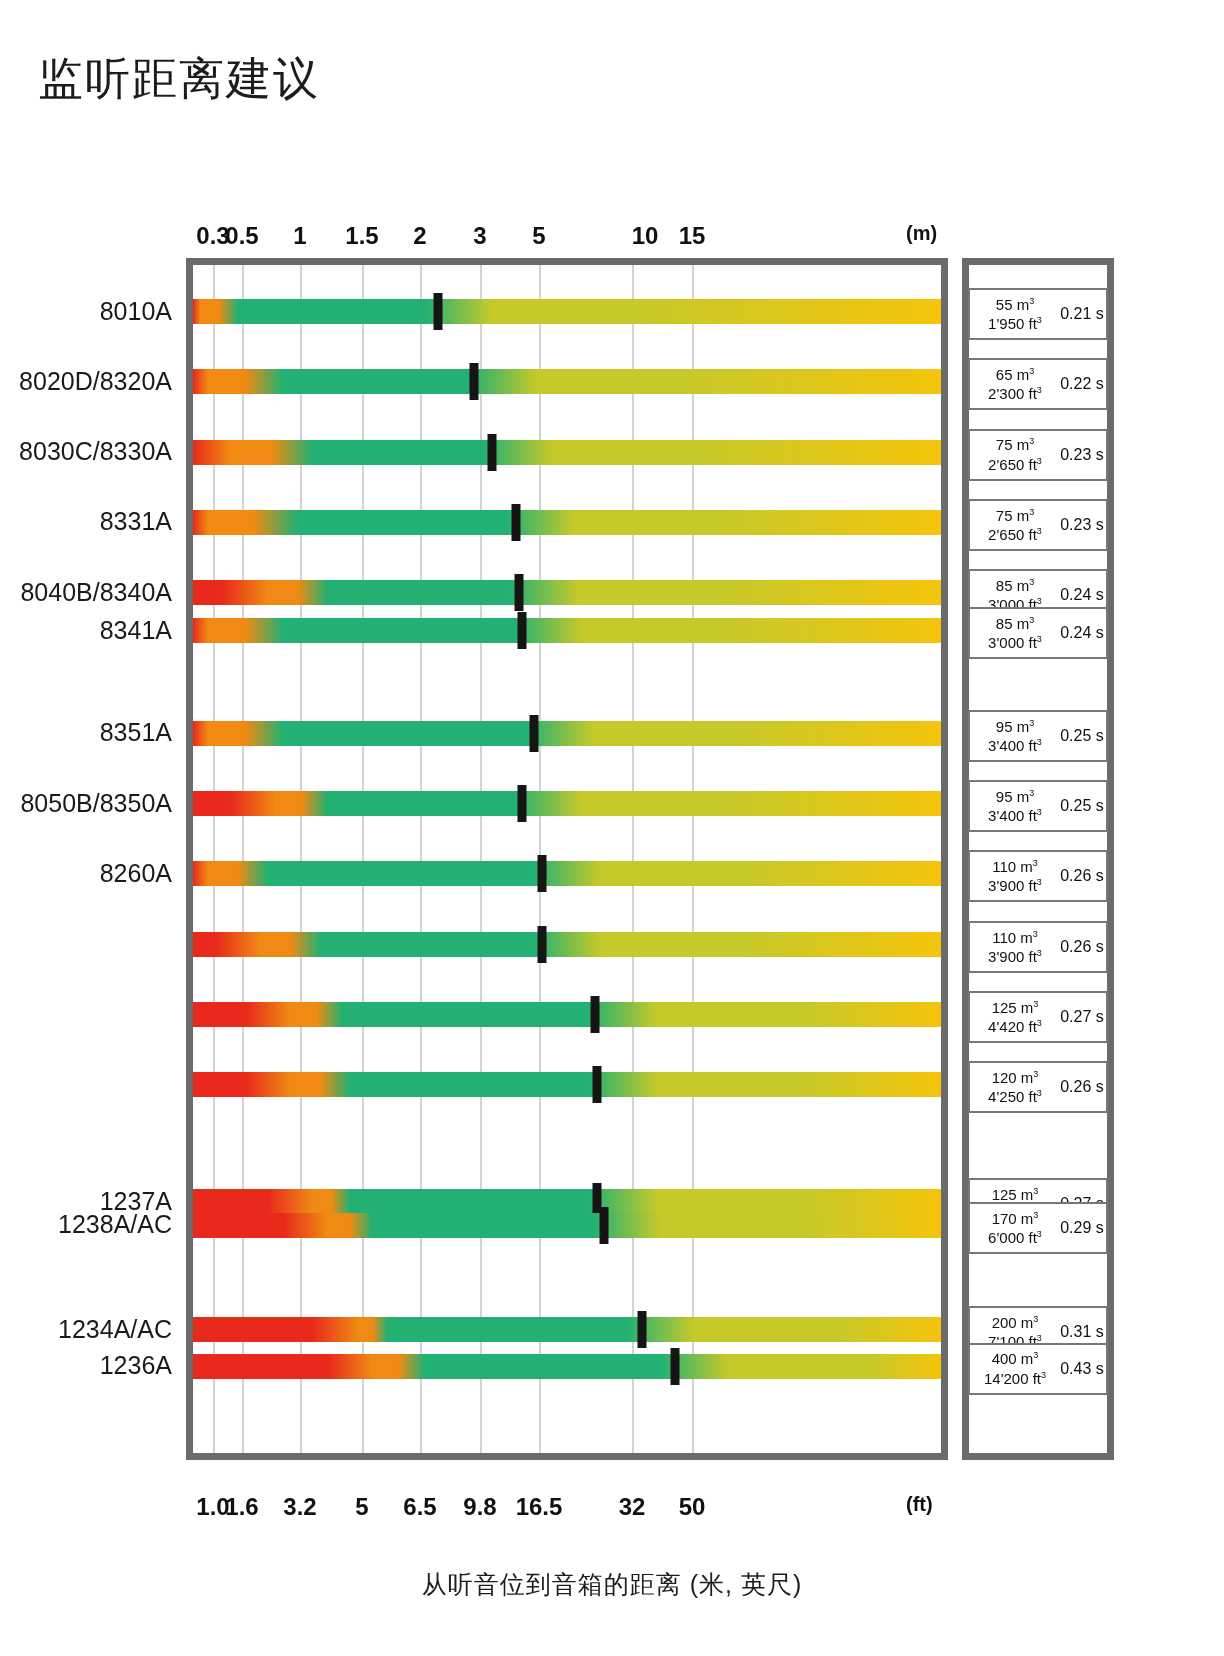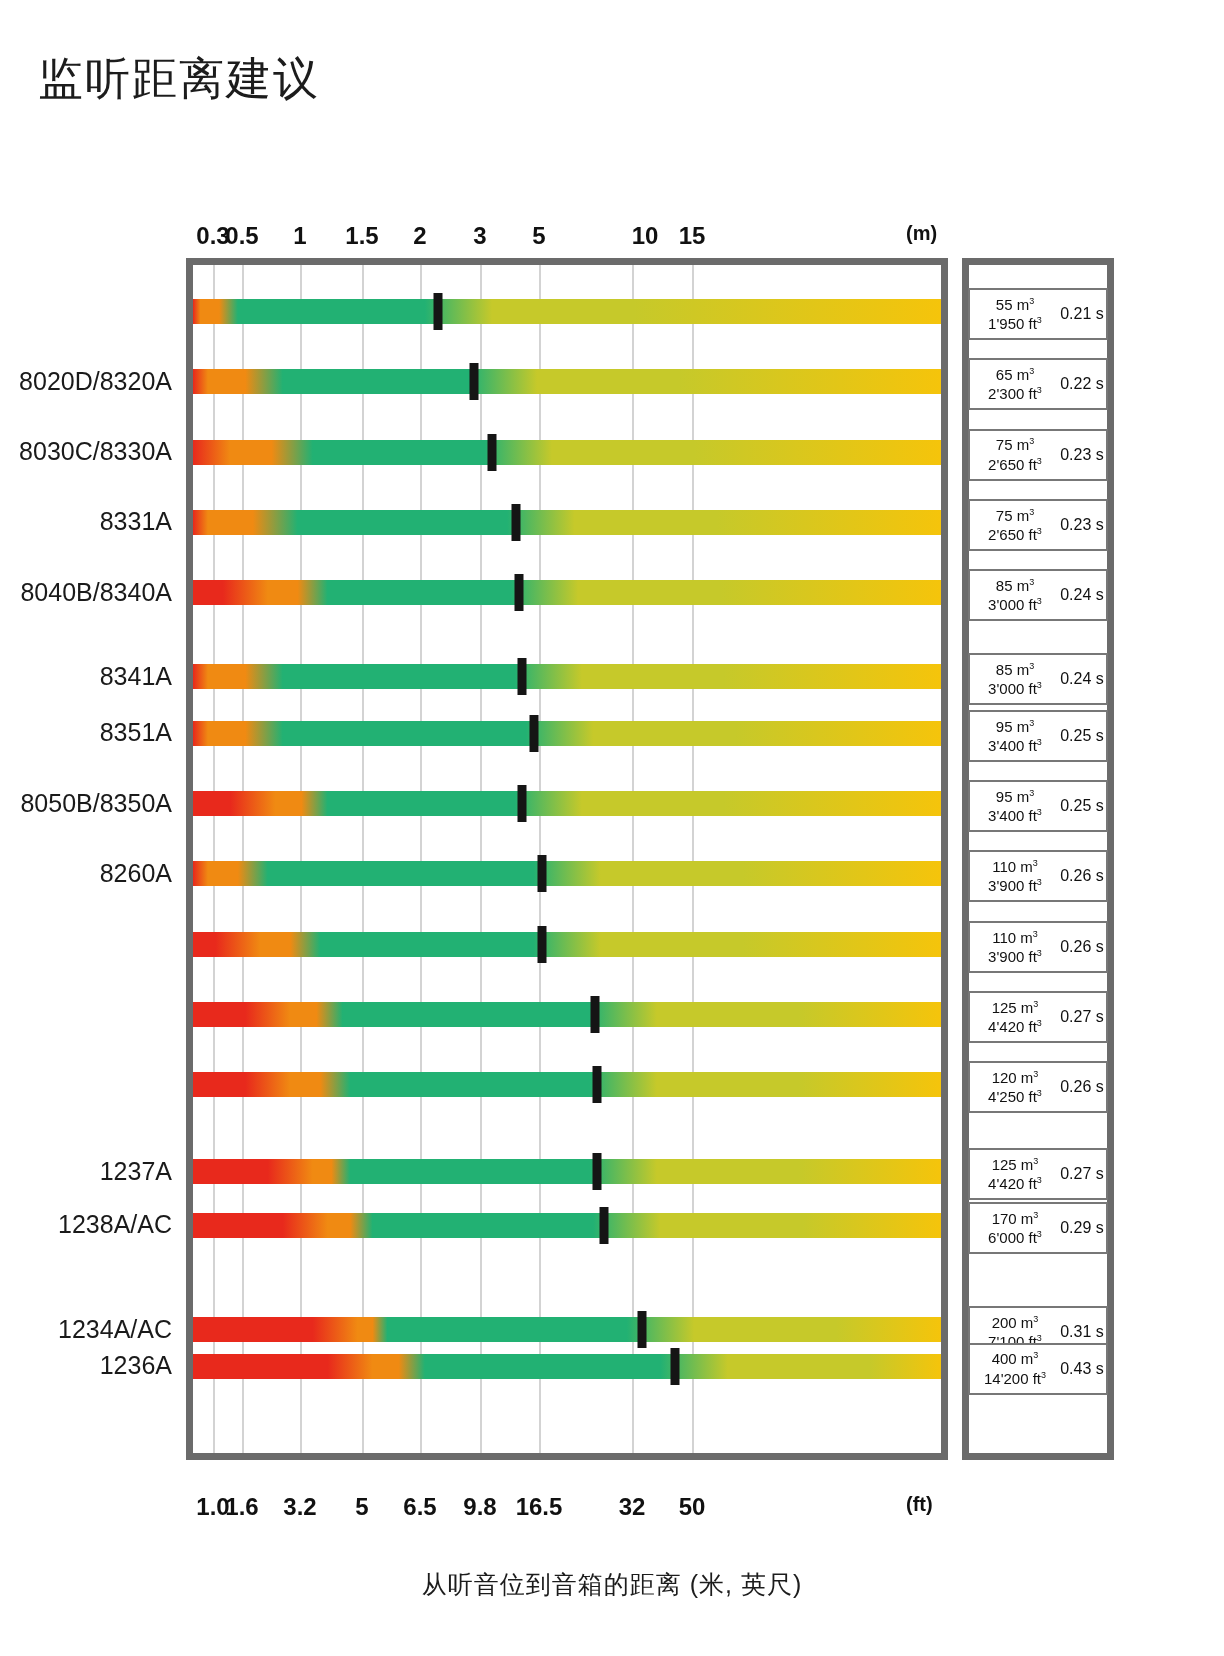--- a/index.html
+++ b/index.html
@@ -191,20 +191,21 @@
         <div class="gridline" style="left: 346px;"></div>
         <div class="gridline" style="left: 439px;"></div>
         <div class="gridline" style="left: 499px;"></div>
       </div>
   </div>
 
   <div id="side-frame"></div>
 
   <div id="rows">
       <div class="row" style="top: 284px;">
+        <div class="row-label">8010A</div>
         <div class="bar-track">
           <div class="bar-fill" style="background: linear-gradient(to right, rgb(232, 41, 28) 0%, rgb(232, 41, 28) 0%, rgb(240, 138, 18) 1%, rgb(240, 138, 18) 3.5%, rgb(34, 177, 115) 6%, rgb(34, 177, 115) 31%, rgb(198, 201, 42) 40%, rgb(198, 201, 42) 59%, rgb(245, 196, 11) 100%);"></div>
           <div class="marker" style="left: 32.8%;"></div>
         </div>
         <div class="infobox">
           <div class="vol"><span>55 m<sup>3</sup></span><br><span>1'950 ft<sup>3</sup></span></div>
           <div class="rt">0.21 s</div>
         </div>
       </div>
       <div class="row" style="top: 354.3px;">
@@ -244,21 +245,21 @@
         <div class="row-label">8040B/8340A</div>
         <div class="bar-track">
           <div class="bar-fill" style="background: linear-gradient(to right, rgb(232, 41, 28) 0%, rgb(232, 41, 28) 4%, rgb(240, 138, 18) 10%, rgb(240, 138, 18) 14%, rgb(34, 177, 115) 18%, rgb(34, 177, 115) 42.5%, rgb(198, 201, 42) 51.5%, rgb(198, 201, 42) 70.5%, rgb(245, 196, 11) 100%);"></div>
           <div class="marker" style="left: 43.6%;"></div>
         </div>
         <div class="infobox">
           <div class="vol"><span>85 m<sup>3</sup></span><br><span>3'000 ft<sup>3</sup></span></div>
           <div class="rt">0.24 s</div>
         </div>
       </div>
-      <div class="row" style="top: 649px; padding-left: 16px;">
+      <div class="row" style="top: 603px; padding-left: 16px;">
         <div class="row-label">8341A</div>
         <div class="bar-track">
           <div class="bar-fill" style="background: linear-gradient(to right, rgb(232, 41, 28) 0%, rgb(232, 41, 28) 0%, rgb(240, 138, 18) 2%, rgb(240, 138, 18) 7%, rgb(34, 177, 115) 12%, rgb(34, 177, 115) 43%, rgb(198, 201, 42) 52%, rgb(198, 201, 42) 71%, rgb(245, 196, 11) 100%);"></div>
           <div class="marker" style="left: 44%;"></div>
         </div>
         <div class="infobox">
           <div class="vol"><span>85 m<sup>3</sup></span><br><span>3'000 ft<sup>3</sup></span></div>
           <div class="rt">0.24 s</div>
         </div>
       </div>
@@ -318,21 +319,21 @@
       <div class="row" style="top: 1057.3px;">
         <div class="bar-track">
           <div class="bar-fill" style="background: linear-gradient(to right, rgb(232, 41, 28) 0%, rgb(232, 41, 28) 7%, rgb(240, 138, 18) 13%, rgb(240, 138, 18) 17%, rgb(34, 177, 115) 21%, rgb(34, 177, 115) 53%, rgb(198, 201, 42) 62%, rgb(198, 201, 42) 81%, rgb(245, 196, 11) 100%);"></div>
           <div class="marker" style="left: 54%;"></div>
         </div>
         <div class="infobox">
           <div class="vol"><span>120 m<sup>3</sup></span><br><span>4'250 ft<sup>3</sup></span></div>
           <div class="rt">0.26 s</div>
         </div>
       </div>
-      <div class="row" style="top: 1144px; padding-left: 32px;">
+      <div class="row" style="top: 1174px; padding-left: 32px;">
         <div class="row-label">1237A</div>
         <div class="bar-track">
           <div class="bar-fill" style="background: linear-gradient(to right, rgb(232, 41, 28) 0%, rgb(232, 41, 28) 10%, rgb(240, 138, 18) 16%, rgb(240, 138, 18) 18.5%, rgb(34, 177, 115) 21%, rgb(34, 177, 115) 53%, rgb(198, 201, 42) 62%, rgb(198, 201, 42) 81%, rgb(245, 196, 11) 100%);"></div>
           <div class="marker" style="left: 54%;"></div>
         </div>
         <div class="infobox">
           <div class="vol"><span>125 m<sup>3</sup></span><br><span>4'420 ft<sup>3</sup></span></div>
           <div class="rt">0.27 s</div>
         </div>
       </div>

